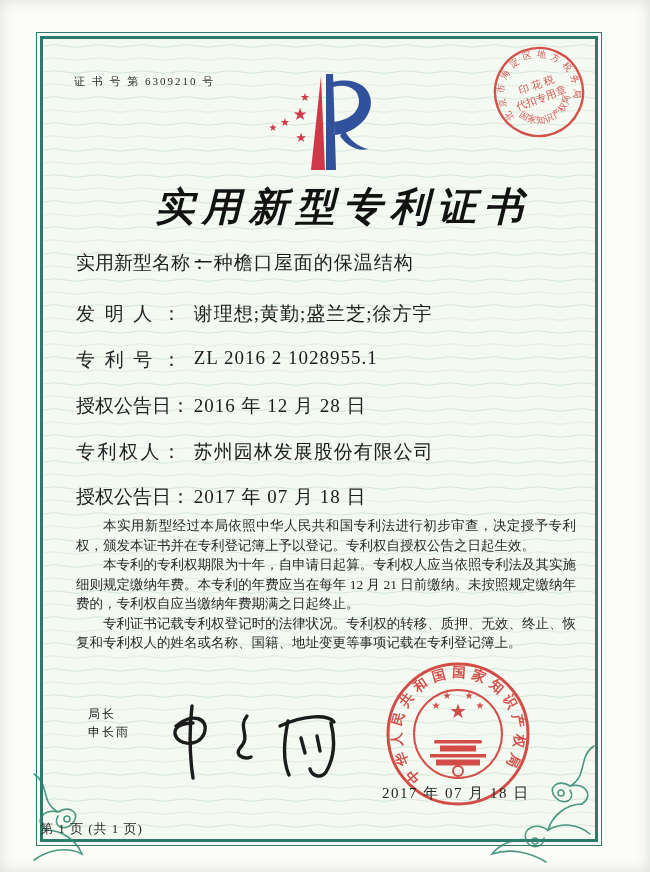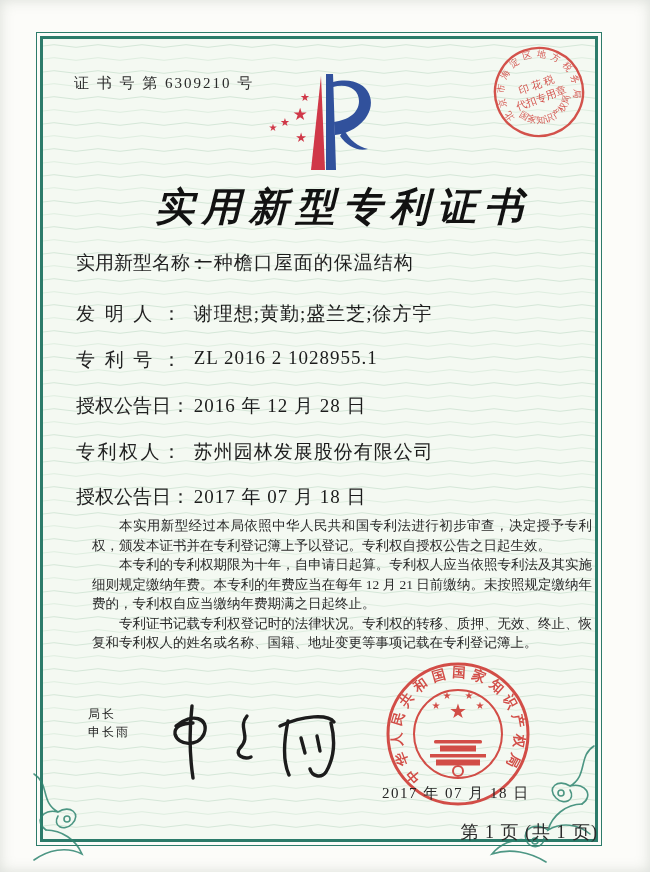--- a/index.html
+++ b/index.html
@@ -12,56 +12,56 @@
     box-shadow:inset 0 0 14px rgba(120,130,120,.25);
   }
   .sheet {
     position:absolute; left:40px; top:36px; width:558px; height:806px;
     border:3px solid #2c7b6a; outline:1px solid #2c7b6a; outline-offset:3px;
     background:#f4f9f2;
   }
   .waves { position:absolute; left:0; top:0; width:552px; height:800px; z-index:0; }
   .cert-no {
     position:absolute; left:74px; top:74px; z-index:2;
-    font-size:15px; letter-spacing:2px; color:#2a2a2a;
+    font-size:11px; letter-spacing:2px; color:#2a2a2a;
   }
   .logo { position:absolute; left:252px; top:68px; z-index:2; }
   .tax-stamp { position:absolute; left:479px; top:32px; z-index:3; opacity:.88; }
   .title {
     position:absolute; left:40px; top:180px; width:606px; z-index:2;
     text-align:center; font-size:39px; font-weight:700; letter-spacing:8px; color:#121212;font-style:italic;
   }
   .fields { position:absolute; left:0; top:0; width:650px; z-index:2; }
   .field { position:absolute; left:76px; font-size:19px; white-space:nowrap; }
   .flabel {
     display:inline-block; width:105px; text-align:justify; text-align-last:justify;
     color:#222; vertical-align:top;
   }
   .fvalue { margin-left:8px; color:#1c1c1c; letter-spacing:1px; }
   .body-text {
-    position:absolute; left:92px; top:516px; width:500px; z-index:2;
+    position:absolute; left:76px; top:516px; width:500px; z-index:2;
     font-size:13.5px; line-height:19.5px; text-align:justify; color:#2a2a2a;
   }
   .body-text p { text-indent:2em; }
   .director-title, .director-name {
     position:absolute; left:88px; z-index:2;
     font-family:"Liberation Sans","DejaVu Sans",sans-serif;
     font-size:12px; letter-spacing:2px; color:#222; font-weight:500;
   }
   .director-title { top:706px; }
   .director-name  { top:724px; }
   .signature { position:absolute; left:152px; top:690px; z-index:3; }
   .office-seal { position:absolute; left:376px; top:652px; z-index:3; opacity:.9; }
   .issue-date {
     position:absolute; left:382px; top:784px; z-index:4;
     font-size:15px; letter-spacing:1.5px; color:#262626;
   }
   .footer {
     position:absolute; left:40px; top:820px; width:558px; z-index:2;
-    text-align:right; font-size:18px; letter-spacing:1px; color:#2a2a2a;
+    text-align:left; font-size:13px; letter-spacing:1px; color:#2a2a2a;
   }
   .ornament { position:absolute; z-index:2; }
   .orn-br { left:482px; top:742px; }
   .orn-bl { left:26px; top:772px; transform:scaleX(-1); }
 </style>
 </head>
 <body>
 
 <div class="page">
   <div class="sheet">

